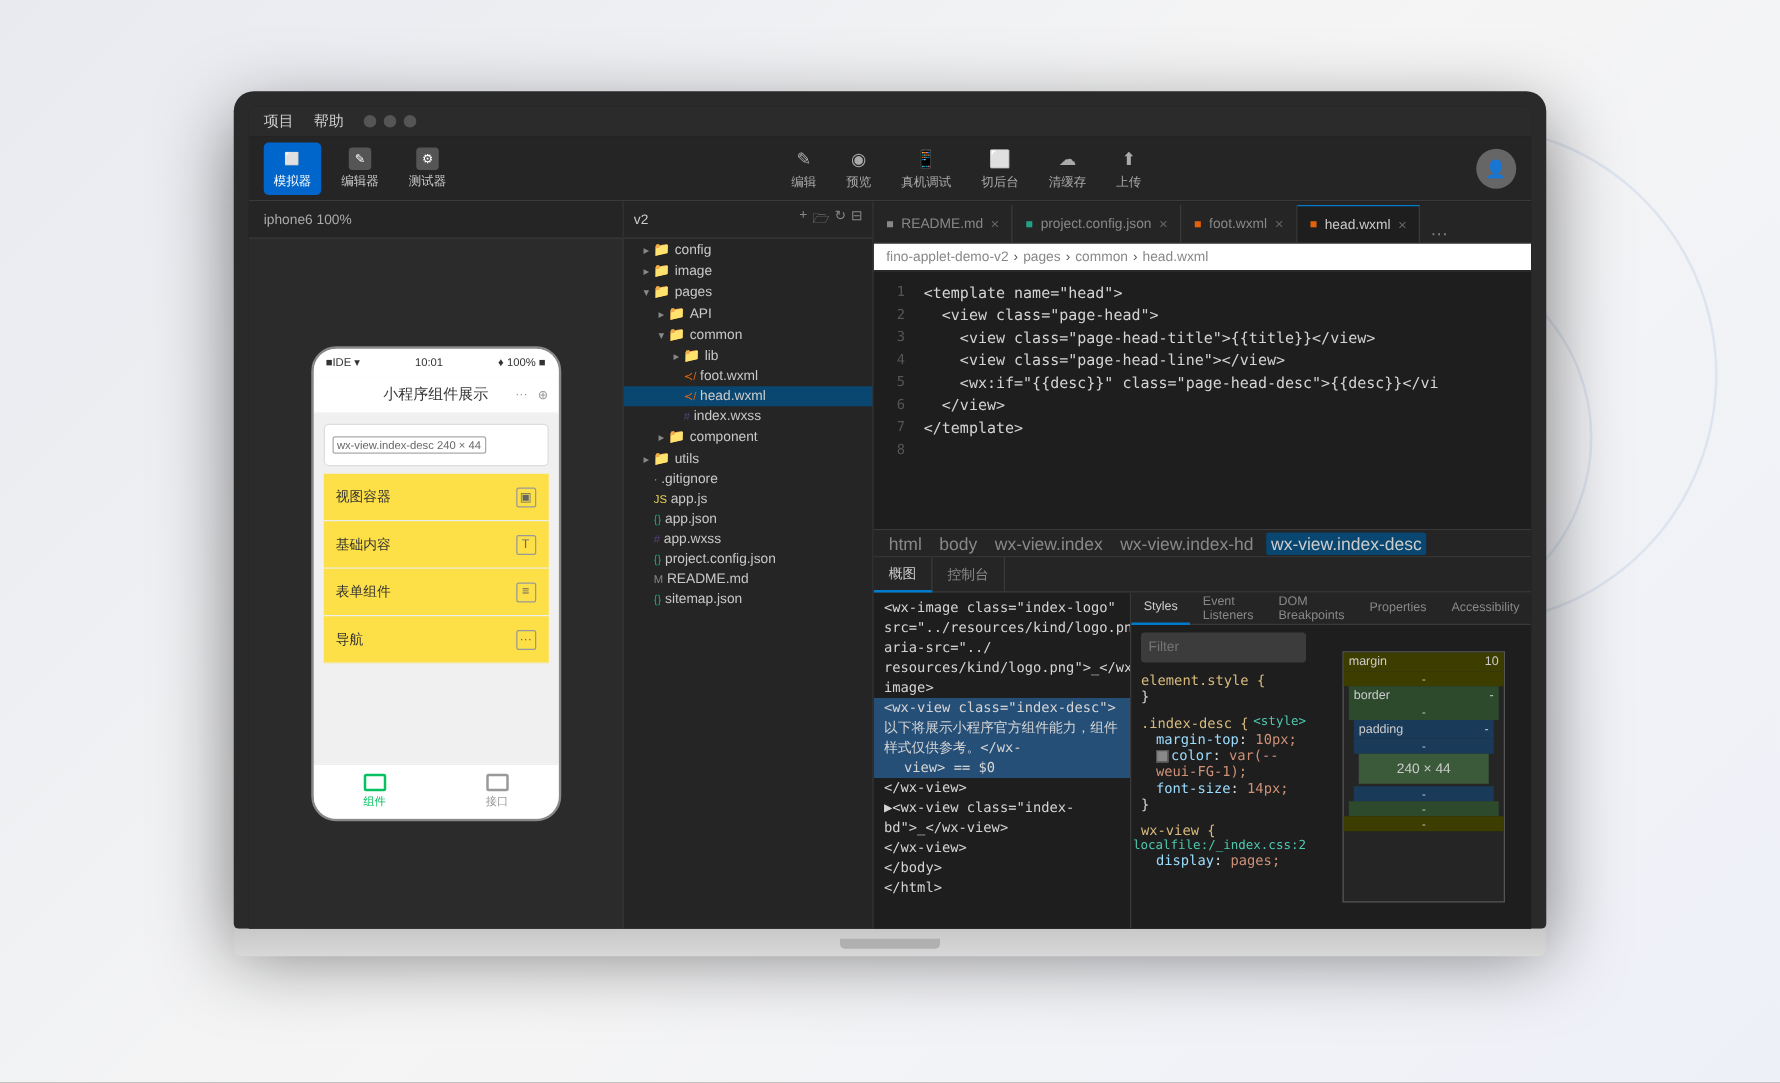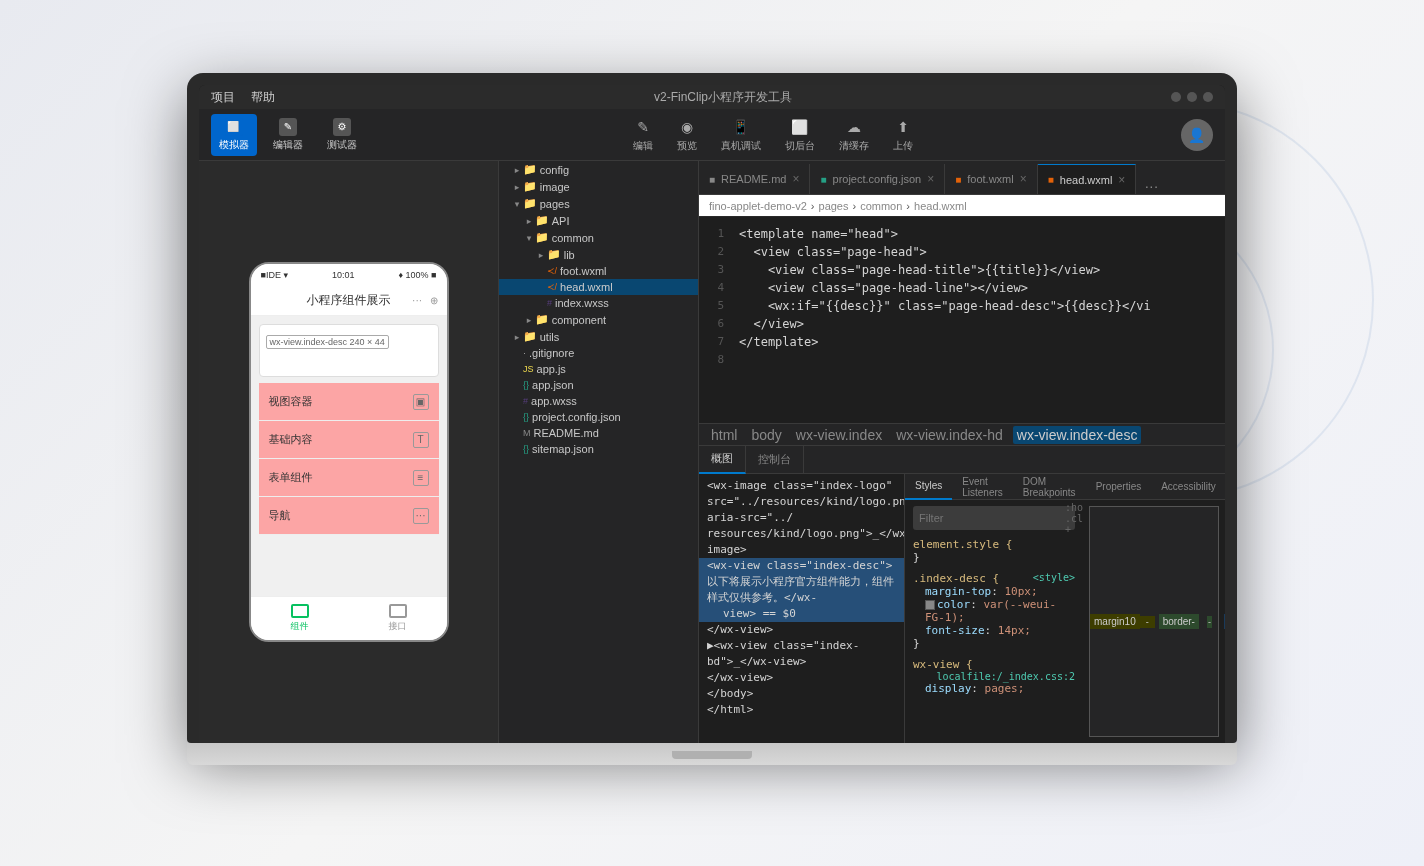--- a/index.html
+++ b/index.html
@@ -318,34 +318,34 @@
     }
 
     .element-label {
       font-size: 9px;
       color: #666;
       background: white;
       border: 1px solid #aaa;
       padding: 1px 3px;
       border-radius: 2px;
       display: inline-block;
-      margin-bottom: 21px;
+      margin-bottom: 3px;
     }
 
     .element-highlight {
       background: #4a90d9;
       color: white;
       font-size: 9px;
       padding: 4px 6px;
       border-radius: 2px;
       line-height: 1.4;
     }
 
     .phone-list-item {
-      background: #fca5a5;
+      background: #fde047;
       height: 38px;
       display: flex;
       align-items: center;
       justify-content: space-between;
       padding: 0 10px;
       border-bottom: 1px solid #eee;
       font-size: 11px;
       color: #333;
     }
 
@@ -711,22 +711,23 @@
     .css-prop { color: #9cdcfe; }
     .css-colon { color: #d4d4d4; }
     .css-val { color: #ce9178; }
     .css-source { color: #4ec9b0; font-size: 10px; float: right; }
 
     .box-model {
       width: 130px;
       border: 1px solid #555;
       flex-shrink: 0;
       display: flex;
-      align-items: center;
-      margin: 6px;
+      flex-direction: column;
+      align-items: center;
+      margin: 21px;
       font-size: 10px;
       color: #ccc;
       background: #252526;
     }
 
     .color-swatch {
       display: inline-block;
       width: 10px;
       height: 10px;
       background: var(--swatch-color, #666);
@@ -749,21 +750,20 @@
 
 <div class="laptop">
   <div class="laptop-screen-outer">
     <div class="laptop-screen-inner">
 
       <div class="ide-window">
 
         <div class="menu-bar">
           <span class="menu-item">项目</span>
           <span class="menu-item">帮助</span>
-          <div class="title-bar-center">v2-FinClip小程序开发工具</div>
           <div class="window-controls">
             <div class="win-btn"></div>
             <div class="win-btn"></div>
             <div class="win-btn"></div>
           </div>
         </div>
 
         <div class="toolbar">
           <div class="toolbar-left">
             <div class="toolbar-btn active">
@@ -808,20 +808,23 @@
           </div>
 
           <div class="toolbar-right">
             <div class="avatar">👤</div>
           </div>
         </div>
 
         <div class="main-content">
 
           <div class="device-panel">
+            <div class="device-panel-header">
+              <span>iphone6 100%</span>
+            </div>
             <div class="device-preview-area">
 
               <div class="phone-mockup">
                 <div class="phone-status-bar">
                   <span>■IDE ▾</span>
                   <span>10:01</span>
                   <span>♦ 100% ■</span>
                 </div>
                 <div class="phone-title-bar">
                   <span>小程序组件展示</span>
@@ -863,20 +866,29 @@
                   <div class="phone-nav-item">
                     <div class="nav-icon-box"></div>
                     <span>接口</span>
                   </div>
                 </div>
               </div>
             </div>
           </div>
 
           <div class="file-explorer">
+            <div class="explorer-header">
+              <span>v2</span>
+              <div class="explorer-actions">
+                <span class="explorer-action-btn">+</span>
+                <span class="explorer-action-btn">🗁</span>
+                <span class="explorer-action-btn">↻</span>
+                <span class="explorer-action-btn">⊟</span>
+              </div>
+            </div>
 
             <div id="file-tree">
                 <div class="tree-item">
                   <span class="tree-indent" style="width:12px; display:inline-block;"></span>
                   <span class="tree-arrow">▸</span>
                   <span class="folder-icon">📁</span>
                   <span style="color:#c8c8c8">config</span>
                 </div>
                 <div class="tree-item">
                   <span class="tree-indent" style="width:12px; display:inline-block;"></span>

